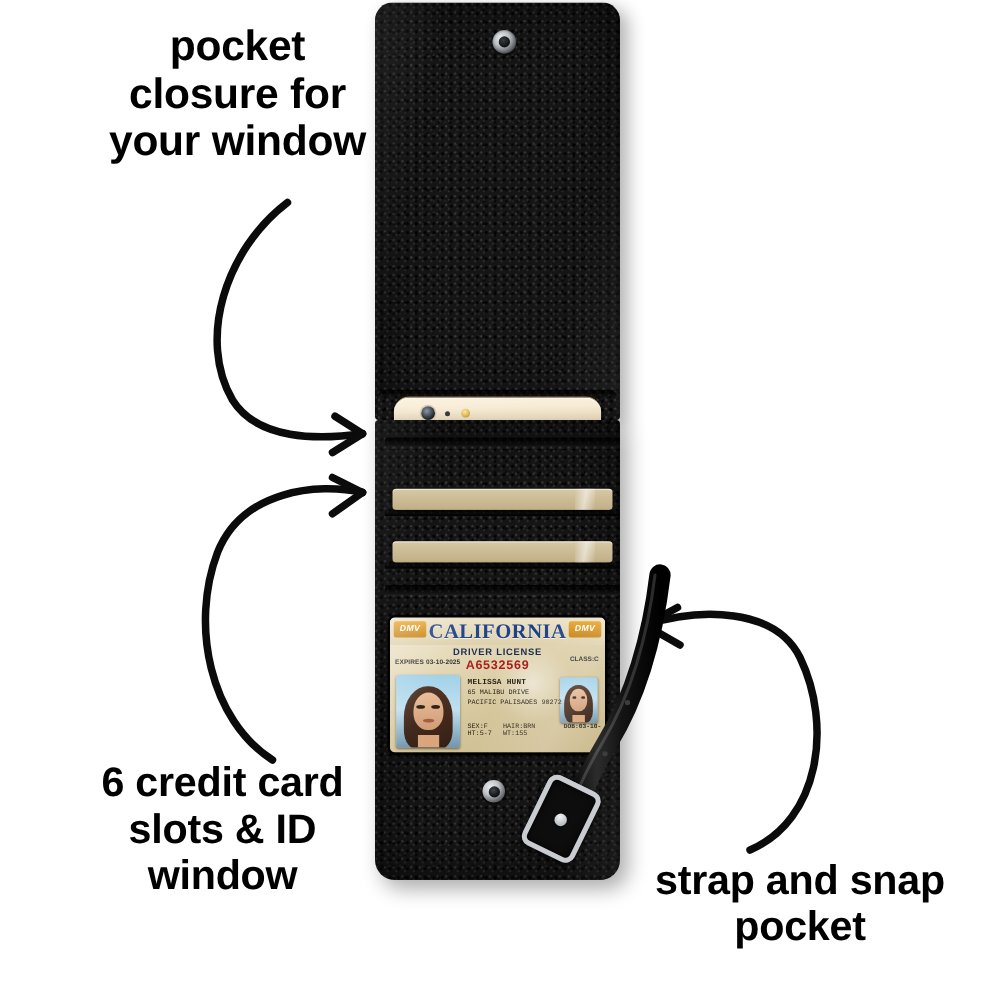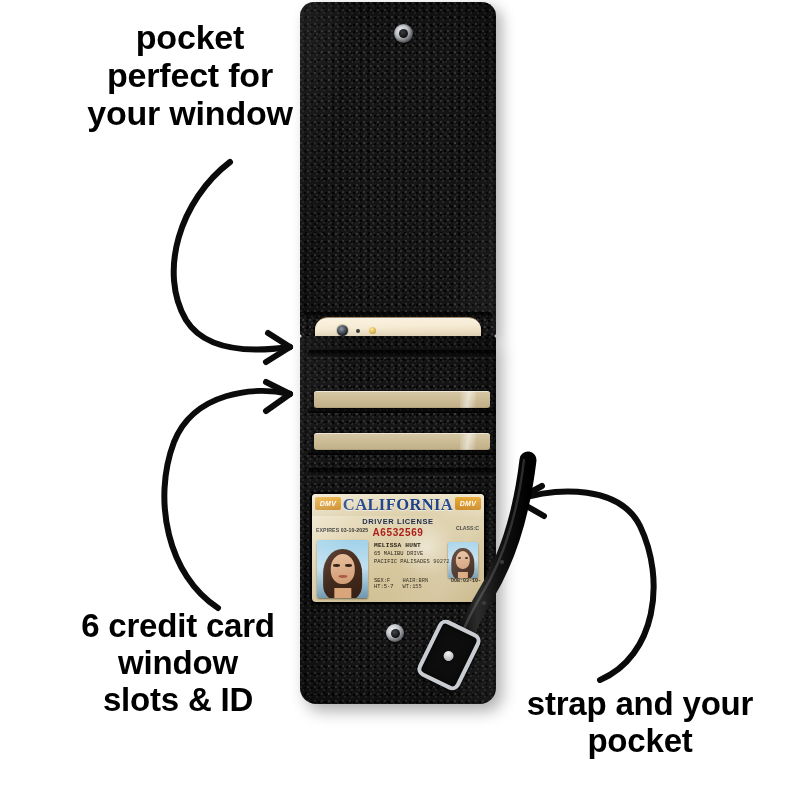--- a/index.html
+++ b/index.html
@@ -273,32 +273,32 @@
 </style>
 </head>
 <body>
 
 <div id="stage">
 
   <div id="ground-shadow"></div>
 
   <div class="callout" id="callout-phone">
     <div>pocket</div>
-    <div>perfect for</div>
+    <div>closure for</div>
     <div>your window</div>
   </div>
 
   <div class="callout" id="callout-cards">
     <div>6 credit card</div>
+    <div>slots &amp; ID</div>
     <div>window</div>
-    <div>slots &amp; ID</div>
   </div>
 
   <div class="callout" id="callout-strap">
-    <div>strap and your</div>
+    <div>strap and snap</div>
     <div>pocket</div>
   </div>
 
   <svg class="arrow" id="arrow-phone" viewBox="0 0 180 230">
     <path d="M80,22 C30,60 8,132 36,180 C56,212 104,212 140,207" stroke-width="6"></path>
     <path d="M140,207 L118,193" stroke-width="6"></path>
     <path d="M140,207 L116,222" stroke-width="6"></path>
   </svg>
 
   <svg class="arrow" id="arrow-cards" viewBox="0 0 180 250">

